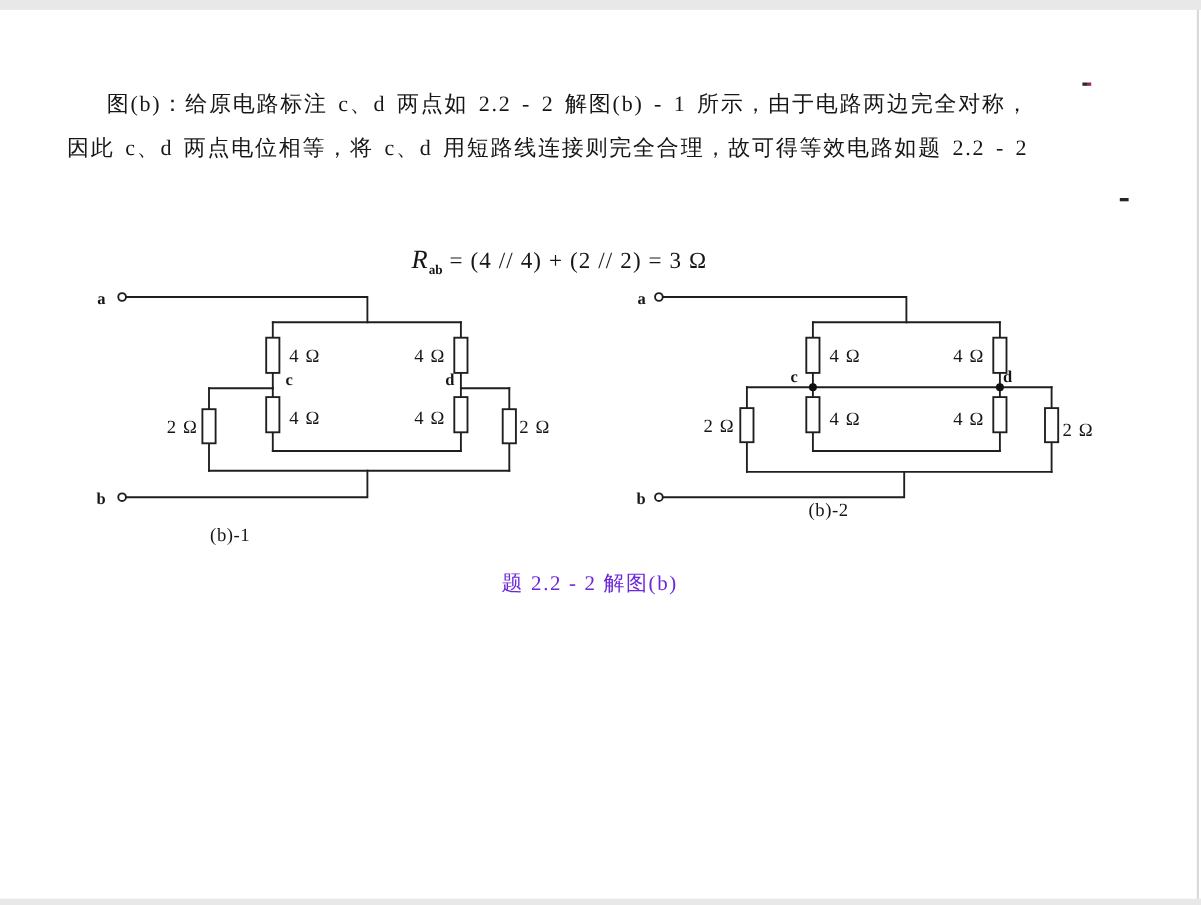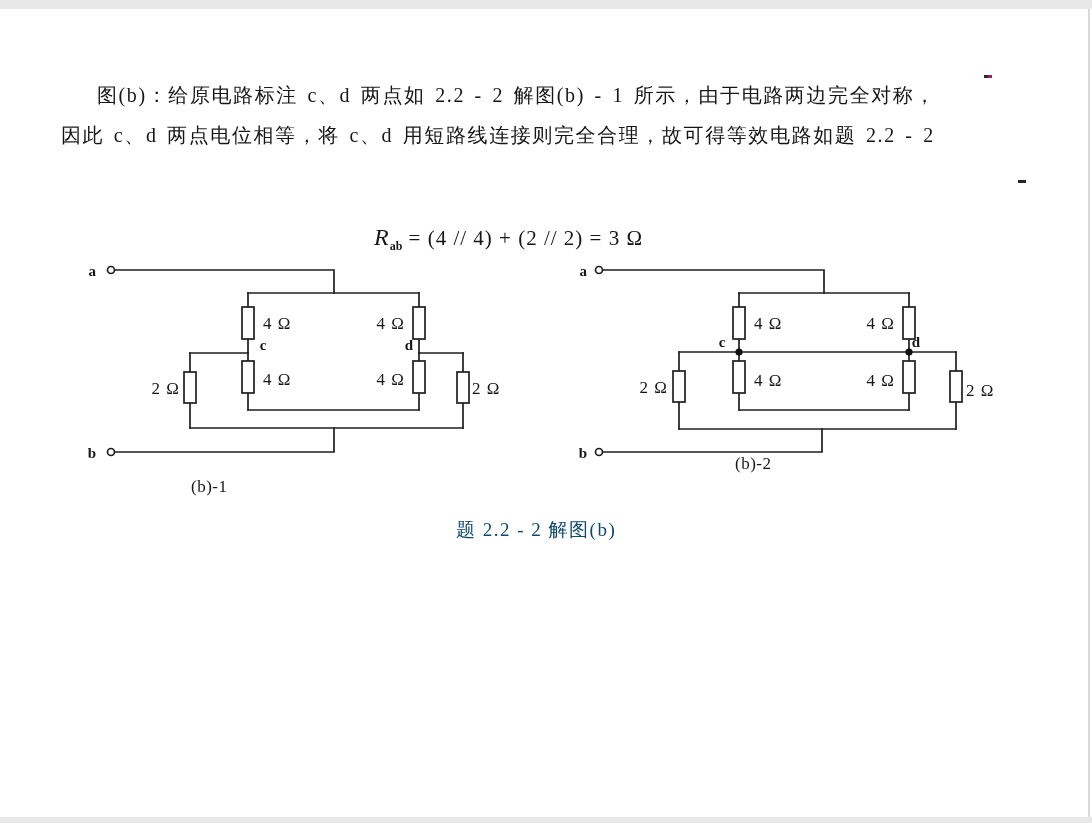--- a/index.html
+++ b/index.html
@@ -22,21 +22,21 @@
   .formula sub{font-size:12px;letter-spacing:0;font-weight:bold;}
   .circuit{position:absolute;}
   .circuit .wire{stroke:#1f1f1f;stroke-width:1.7;fill:none;stroke-linecap:square;}
   .circuit .rbox{stroke:#1f1f1f;stroke-width:1.7;fill:#ffffff;}
   .circuit .term{stroke:#1f1f1f;stroke-width:1.7;fill:#ffffff;}
   .circuit .dot{fill:#111111;stroke:none;}
   .circuit text{fill:#161616;}
   .circuit .rlabel{font-size:17px;letter-spacing:1px;}
   .circuit .nlabel{font-size:15px;font-weight:bold;}
   .sublabel{position:absolute;font-size:17px;letter-spacing:0.5px;white-space:nowrap;color:#161616;}
-  .caption{position:absolute;left:456px;top:517px;font-size:19px;letter-spacing:1.5px;white-space:nowrap;color:#0c4a6e;}
+  .caption{position:absolute;left:456px;top:517px;font-size:19px;letter-spacing:1.5px;white-space:nowrap;color:#6d28d9;}
   .stray-1{position:absolute;left:984px;top:75px;width:8px;height:3px;
     background:linear-gradient(90deg,#2b2b2b 55%,#93265e 55%);}
   .stray-2{position:absolute;left:1018px;top:180px;width:8px;height:2.5px;background:#262626;}
 </style>
 </head>
 <body>
 
 <div class="page">
 
   <div class="edge-top"></div>

